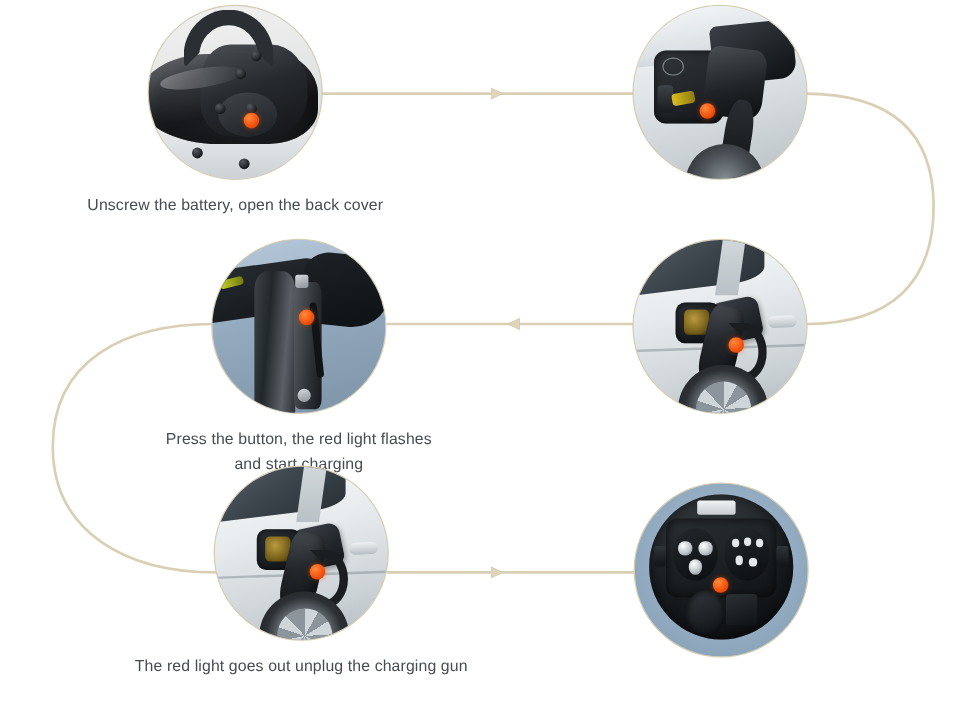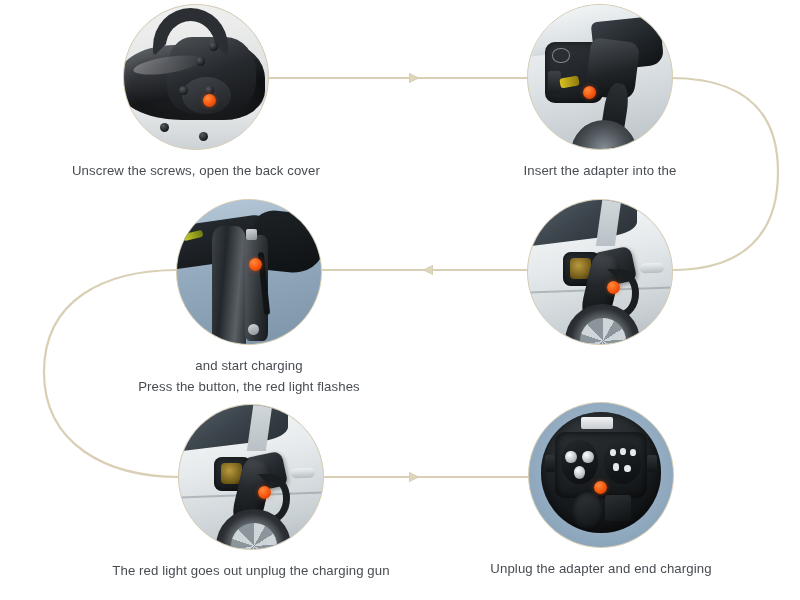--- a/index.html
+++ b/index.html
@@ -401,62 +401,61 @@
         <div class="screw sc1"></div>
           <div class="screw sc2"></div>
         <div class="screw sc3"></div>
           <div class="screw sc4"></div>
         <div class="screw sc5"></div>
           <div class="screw sc6"></div>
         <div class="led"></div>
       </div>
     </div>
     <div class="caption">
-      <span class="ln">Unscrew the screws, open the back cover</span>
+      <span class="ln">Unscrew the battery, open the back cover</span>
     </div>
   </div>
 
   <div class="step" style="left:430px; top:4px;">
     <div class="photo-circle">
       <div class="scene s2">
         <div class="hood"></div>
         <div class="flap"></div>
         <div class="bezel"></div>
         <div class="logo"></div>
         <div class="tab"></div>
         <div class="yellow"></div>
         <div class="plug"></div>
         <div class="cable"></div>
         <div class="wheelsm"></div>
         <div class="led"></div>
       </div>
     </div>
     <div class="caption">
-      <span class="ln">Insert the adapter into the</span>
     </div>
   </div>
 
   <div class="step" style="left:79px; top:199px;">
     <div class="photo-circle">
       <div class="scene s3">
         <div class="panel"></div>
         <div class="dark"></div>
         <div class="ygreen"></div>
         <div class="hood2"></div>
         <div class="tube"></div>
         <div class="tube2"></div>
         <div class="bolt b1"></div>
         <div class="bolt b2"></div>
         <div class="wire"></div>
         <div class="led"></div>
       </div>
     </div>
     <div class="caption">
+      <span class="ln">Press the button, the red light flashes</span>
       <span class="ln">and start charging</span>
-      <span class="ln">Press the button, the red light flashes</span>
     </div>
   </div>
 
   <div class="step" style="left:430px; top:199px;">
     <div class="photo-circle">
       <div class="scene carbg">
         <div class="window"></div>
         <div class="pillar"></div>
         <div class="bodyline"></div>
         <div class="doorhandle"></div>
@@ -465,21 +464,21 @@
         <div class="portinner"></div>
         <div class="gun"></div>
         <div class="gunhook"></div>
         <div class="wheel"></div>
         <div class="rim"></div>
         <div class="led"></div>
       </div>
     </div>
   </div>
 
-  <div class="step" style="left:81px; top:404px;">
+  <div class="step" style="left:81px; top:388px;">
     <div class="photo-circle">
       <div class="scene carbg">
         <div class="window"></div>
         <div class="pillar"></div>
         <div class="bodyline"></div>
         <div class="doorhandle"></div>
         <div class="portflap"></div>
         <div class="portring"></div>
         <div class="portinner"></div>
         <div class="gun"></div>
@@ -510,18 +509,15 @@
           <div class="ps q3"></div>
         <div class="ps q4"></div>
           <div class="ps q5"></div>
         <div class="lug lugL"></div>
           <div class="lug lugR"></div>
         <div class="cap"></div>
         <div class="capboss"></div>
         <div class="led"></div>
       </div>
     </div>
-    <div class="caption">
-      <span class="ln">Unplug the adapter and end charging</span>
-    </div>
   </div>
 
 </div>
 
 </body></html>

